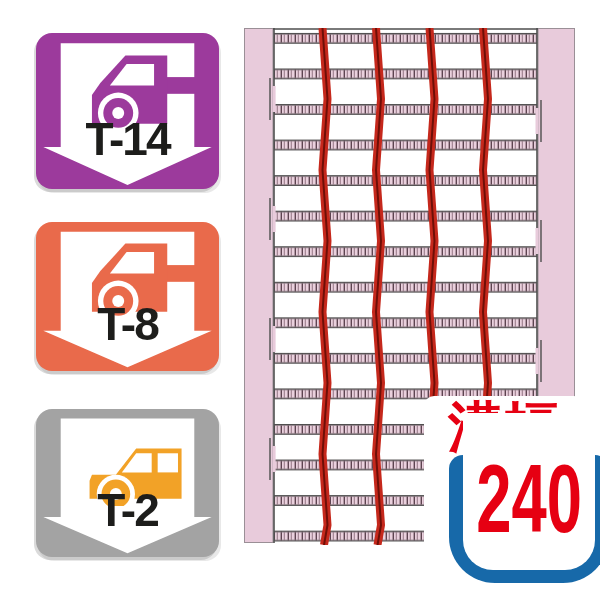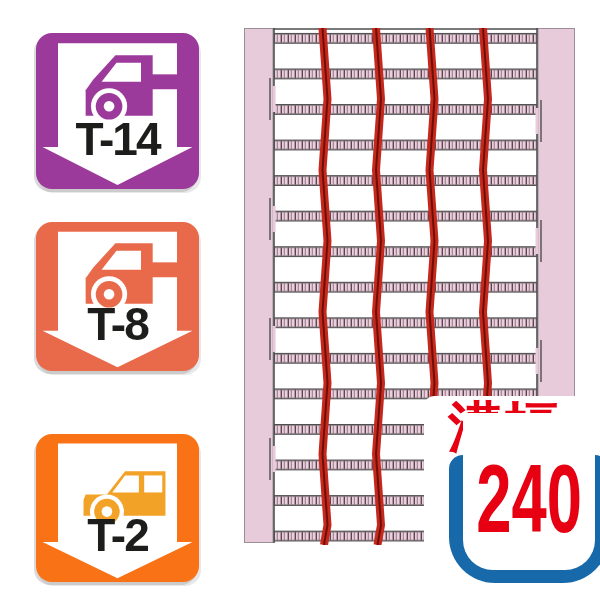--- a/index.html
+++ b/index.html
@@ -1,24 +1,24 @@
 <!DOCTYPE html>
 <html><head>
 <meta charset="utf-8">
 <style>
   html,body{margin:0;padding:0;background:#fff;}
   #stage{position:relative;width:600px;height:600px;background:#fff;overflow:hidden;
          font-family:"Liberation Sans",sans-serif;}
 
   
-  .badge{position:absolute;left:36px;width:163px;border-radius:16px;
+  .badge{position:absolute;left:36px;width:183px;border-radius:16px;
          box-shadow:-2px 3px 0 rgba(150,150,150,.35),2px 4px 0 rgba(150,150,150,.22);}
   .badge.t14{top:33px;height:156px;background:#9C3A9C;--c:#9C3A9C;}
   .badge.t6 {top:222px;height:149px;background:#E96A4B;--c:#E96A4B;}
-  .badge.t2 {top:409px;height:148px;background:#f97316;margin-top:25px;--c:#F2A227;}
+  .badge.t2 {top:409px;height:148px;background:#a3a3a3;--c:#F2A227;}
   .badge .tag{position:absolute;inset:0;background:#fff;border-radius:16px;
       clip-path:polygon(13.5% 6.5%,86.5% 6.5%,86.5% 73%,96% 73%,50% 97.5%,4% 73%,13.5% 73%);}
   .badge .icon{position:absolute;left:24%;top:12%;width:64%;height:auto;}
   .badge .icon .vfill{fill:var(--c);}
   .badge .label{position:absolute;left:0;right:0;top:53%;text-align:center;
       font-weight:bold;font-size:46px;line-height:1;color:#1d1d1b;letter-spacing:-2px;}
 
   
   .grating{position:absolute;left:244px;top:28px;width:331px;height:517px;}
 

